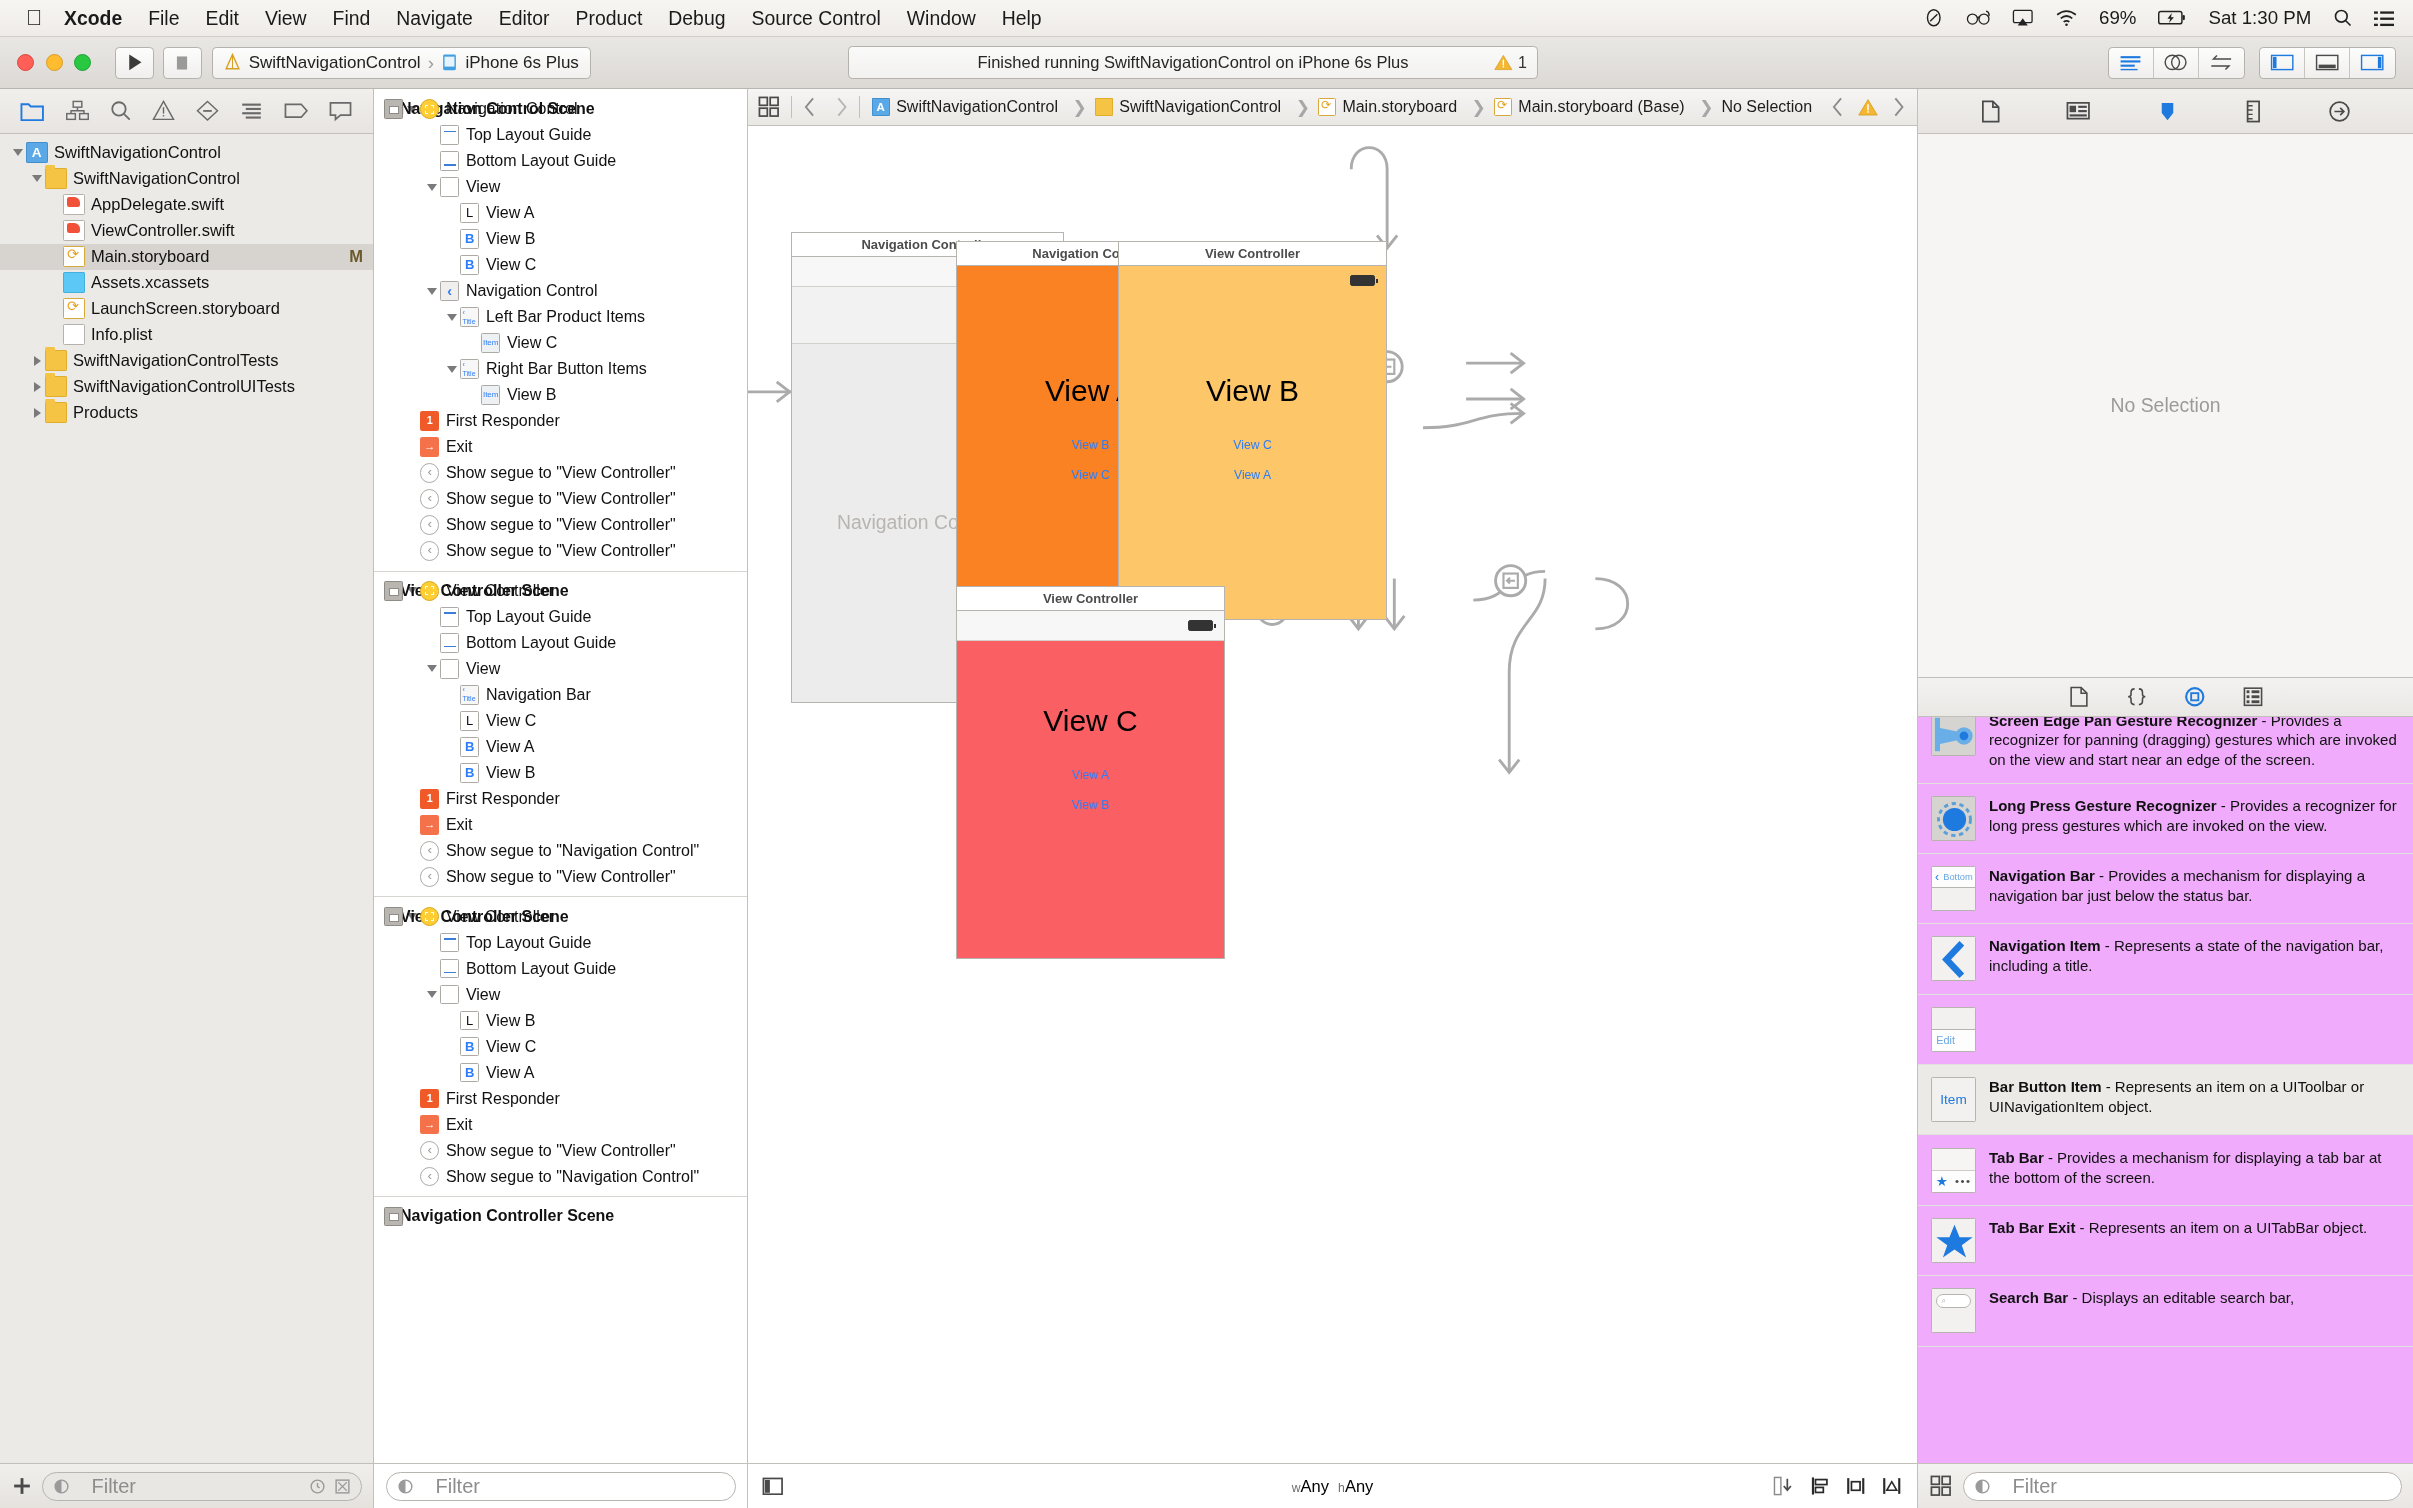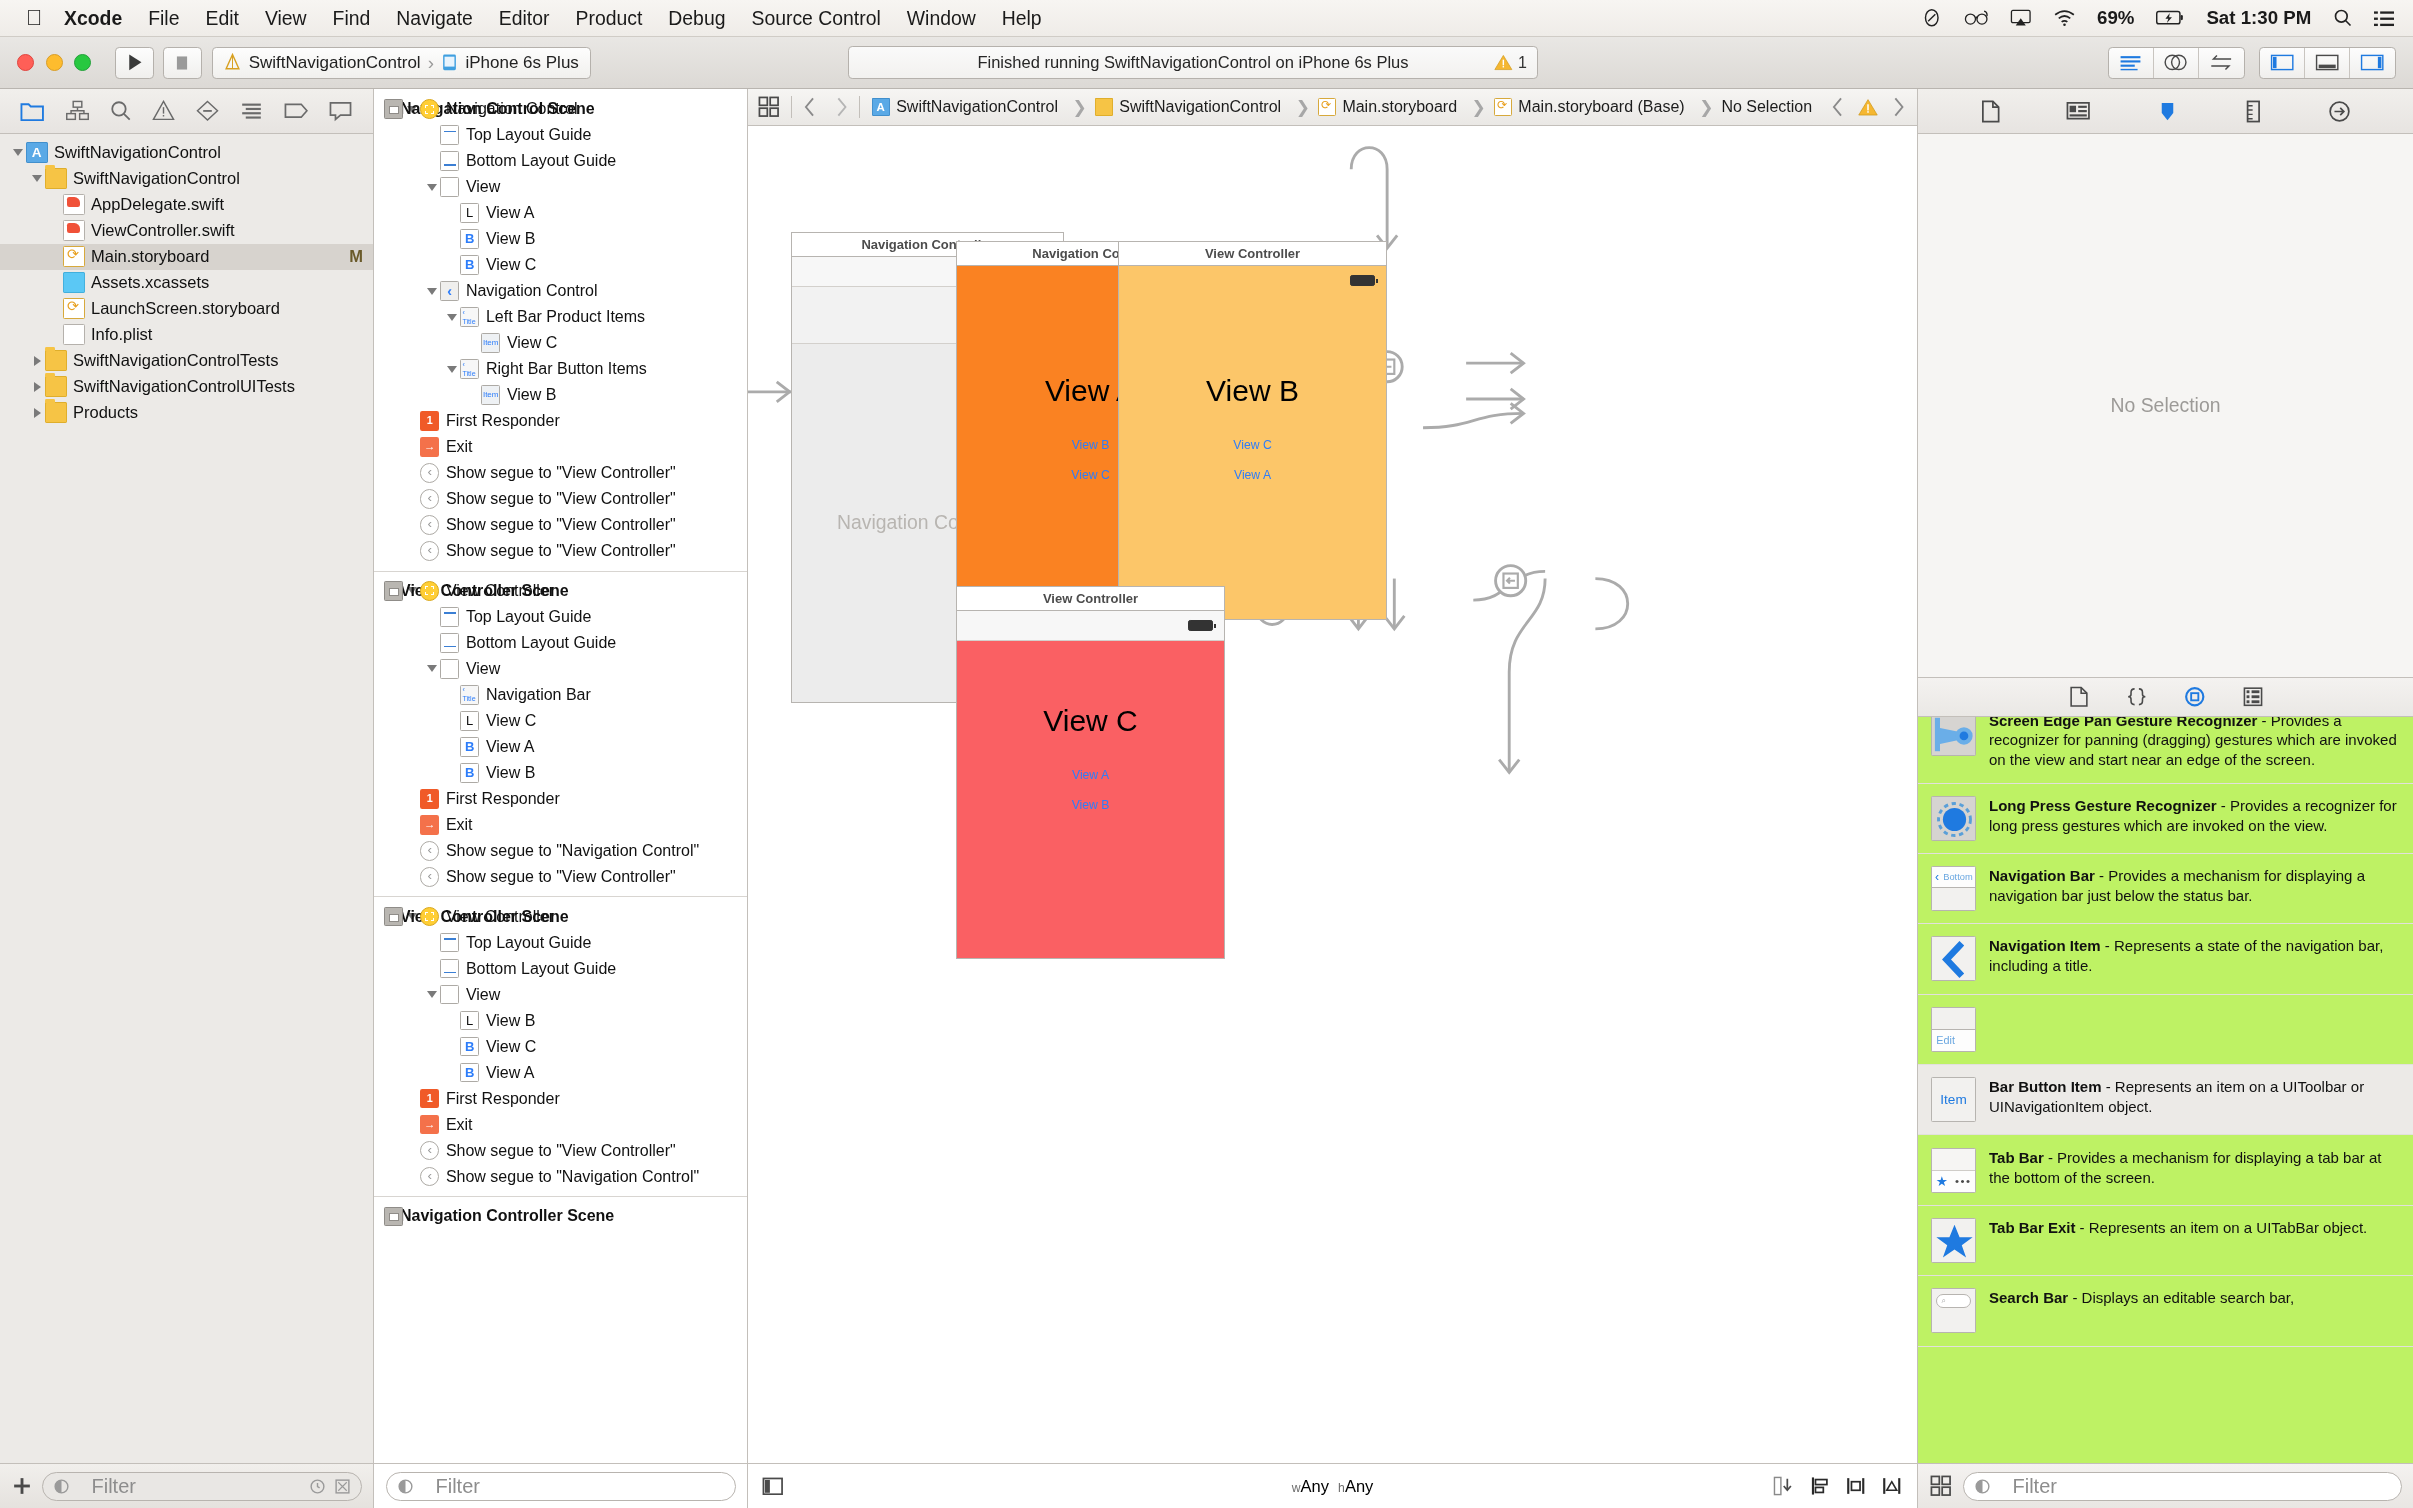--- a/index.html
+++ b/index.html
@@ -16,21 +16,21 @@
     background: linear-gradient(to bottom,#f7f5f2,#efece8);
     display: flex; align-items: center;
     border-bottom: 0.7px solid #d0ccc6;
     font-size: 19.4px; color: #1a1a1a;
     position: relative;
   }
   #menubar .apple { margin: 0 21.5px 0 26px; font-size: 22px; line-height: 1; }
   #menubar .mi { margin-right: 26px; white-space: nowrap; }
   #menubar .mi.app { font-weight: bold; }
   #menubar .right { position: absolute; right: 18.7px; display: flex; align-items: center; gap: 21.5px; }
-  #menubar .right .txt { font-size: 18.7px; font-weight: bold; }
+  #menubar .right .txt { font-size: 18.7px; }
 
   
   #toolbar {
     height: 52px; width: 100%;
     background: linear-gradient(to bottom,#e9e7e4,#dcd9d5);
     border-bottom: 0.7px solid #b9b5b0;
     display: flex; align-items: center; position: relative;
   }
   .traffic { display: flex; gap: 11.5px; margin-left: 17px; }
   .tl { width: 17px; height: 17px; border-radius: 50%; }
@@ -200,21 +200,21 @@
     padding: 0 29px; border-bottom: 0.7px solid #c3bfba;
     background: linear-gradient(to bottom,#f1efec,#e7e4e1);
   }
   #insp-top { height: 543px; display: flex; align-items: center; justify-content: center; }
   #insp-noselect { font-size: 19.4px; color: #9c9a97; }
   #lib-icons {
     height: 40px; display: flex; align-items: center; justify-content: center; gap: 37px;
     border-top: 0.7px solid #c3bfba; border-bottom: 0.7px solid #c3bfba;
     background: linear-gradient(to bottom,#f4f2f0,#eae8e5);
   }
-  #lib-list { flex: 1; background: #bef264; overflow: hidden; }
+  #lib-list { flex: 1; background: #f0abfc; overflow: hidden; }
   .libitem { display: flex; gap: 13px; padding: 12.2px 13px; border-bottom: 0.7px solid #e2e0dd; align-items: flex-start; }
   .libitem.sel { background: #eceae7; }
   .libicon {
     width: 45px; height: 45px; flex: 0 0 45px;
     background: #f2f1ef; border: 0.7px solid #b7b4b0; border-radius: 1.4px;
     position: relative; overflow: hidden;
   }
   .libicon.gray { background: #d6d4d1; }
   .libtext { font-size: 15px; line-height: 1.33; color: #111; }
   .libtext b { font-weight: bold; }

